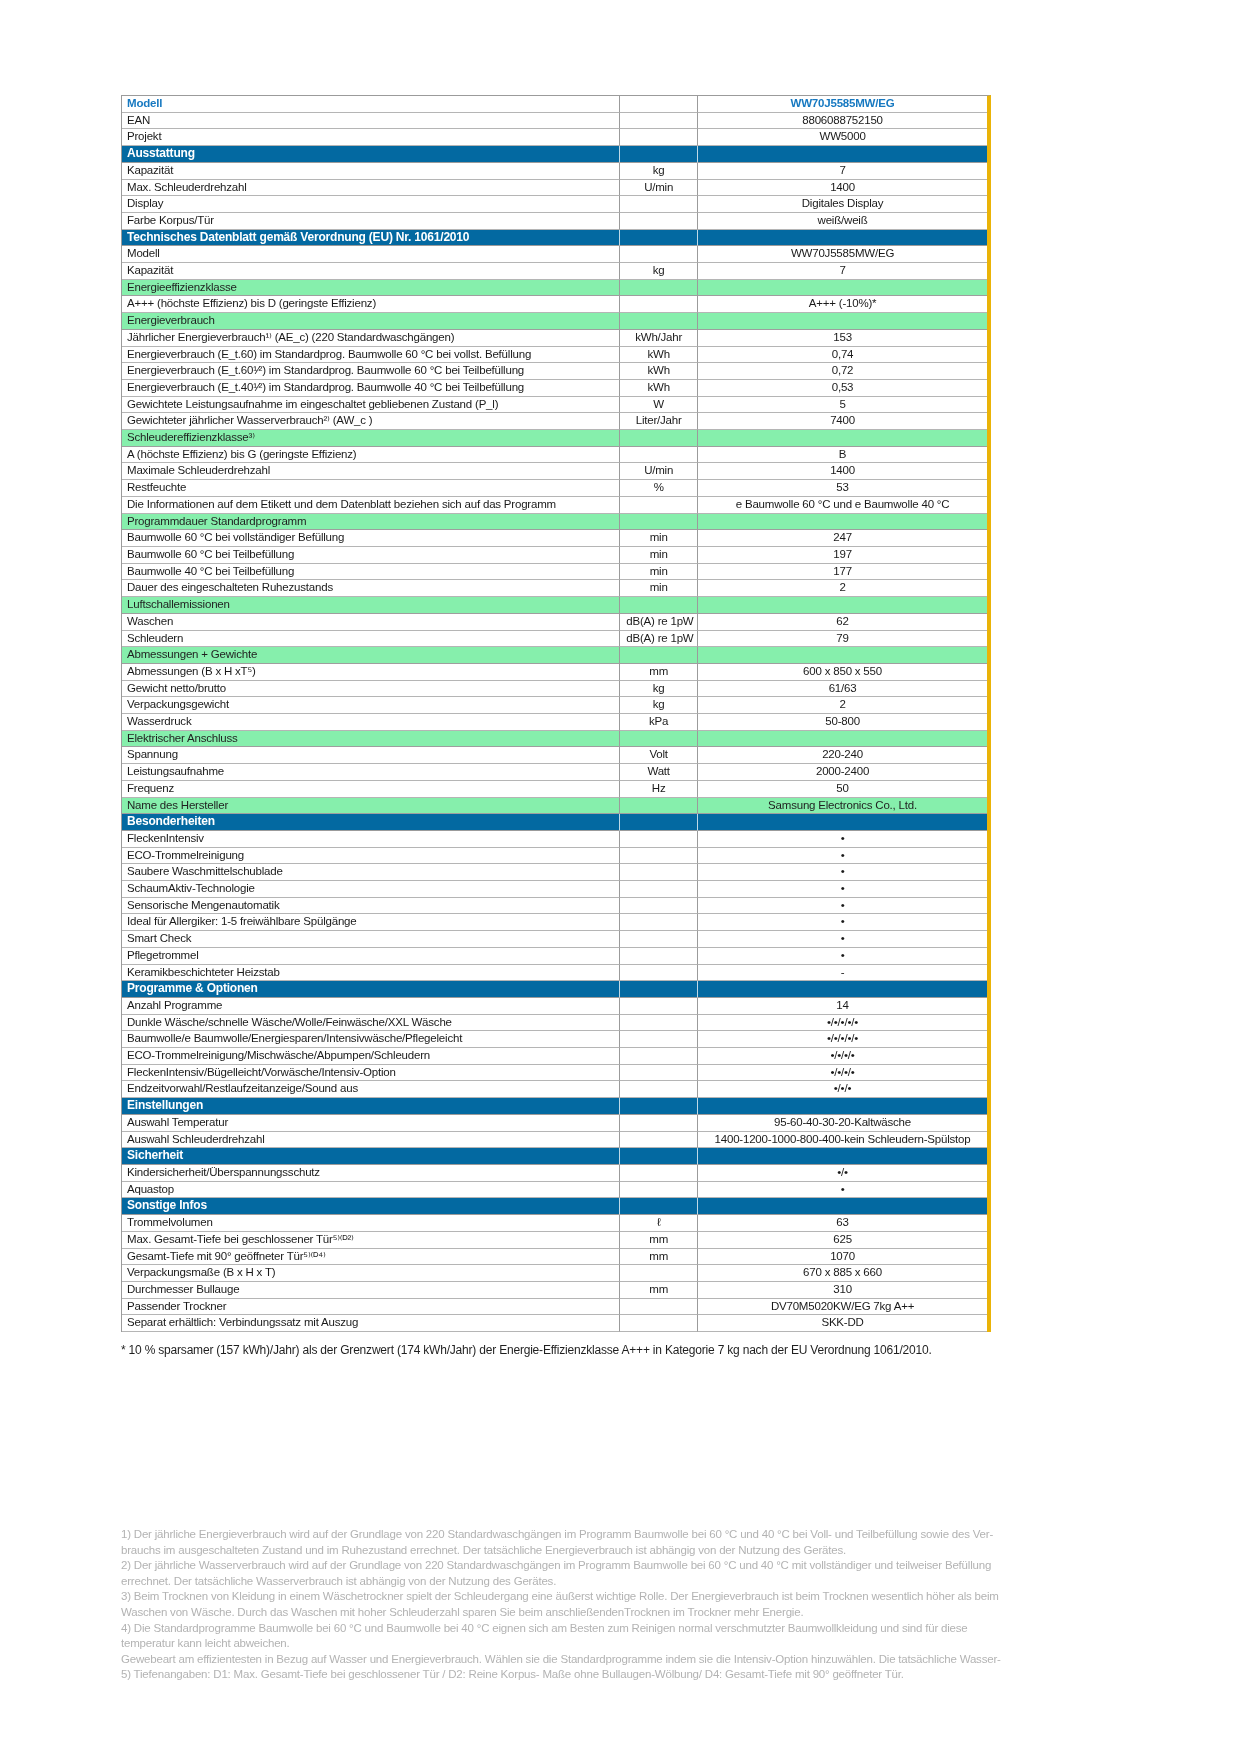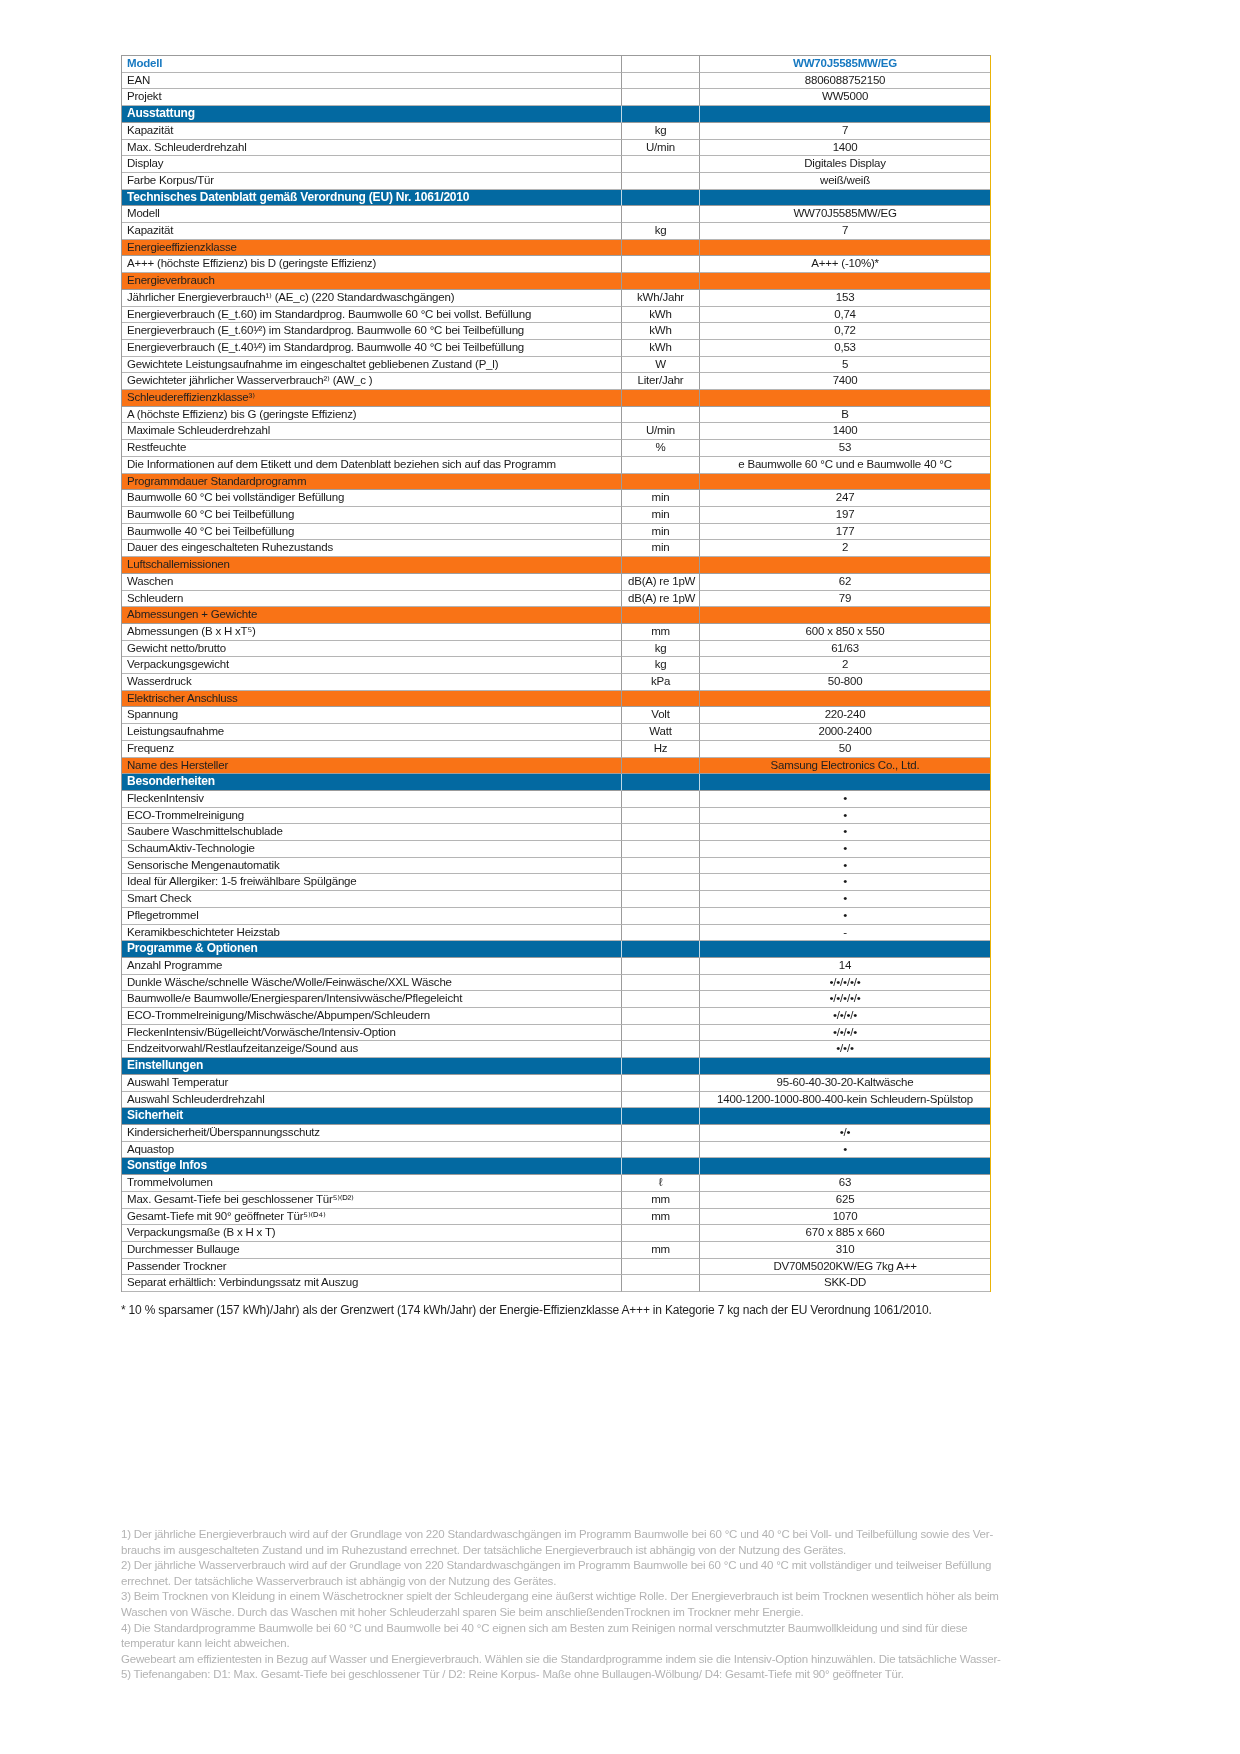--- a/index.html
+++ b/index.html
@@ -10,22 +10,23 @@
     font-family:"Liberation Sans","DejaVu Sans",sans-serif;
     overflow:hidden;
     margin:0 auto;
   }
   .table-wrap { position:absolute; left:121px; top:55px; width:870px; }
   table.spec {
     width:100%;
     border-spacing:0;
     border-left:1px solid #9b9b9b;
     border-top:1px solid #9b9b9b;
-    border-right:1px solid #eab308;
+    border-right:4px solid #eab308;
     table-layout:fixed;
+    margin-top:40px;
   }
   td {
     height:15.7px;
     padding:0 6px;
     font-size:11.5px;
     line-height:15.7px;
     letter-spacing:-0.2px;
     color:#1a1a1a;
     white-space:nowrap;
     overflow:hidden;
@@ -39,21 +40,21 @@
   tr.b td {
     background:#0369a1;
     color:#ffffff;
     font-weight:bold;
     font-size:12px;
     border-right-color:rgba(255,255,255,0.75);
     border-bottom-color:#9b9b9b;
   }
   tr.b td:last-child { border-right:none; }
   tr.g td, tr.gd td {
-    background:#f97316;
+    background:#86efac;
     color:#1f1f1f;
     border-bottom-color:#9e9e9e;
   }
   tr.acc td.c-label, tr.acc td.c-val { color:#1779c1; font-weight:bold; }
   .star-note {
     margin-top:11px;
     font-size:12px;
     letter-spacing:-0.2px;
     color:#1f1f1f;
   }

